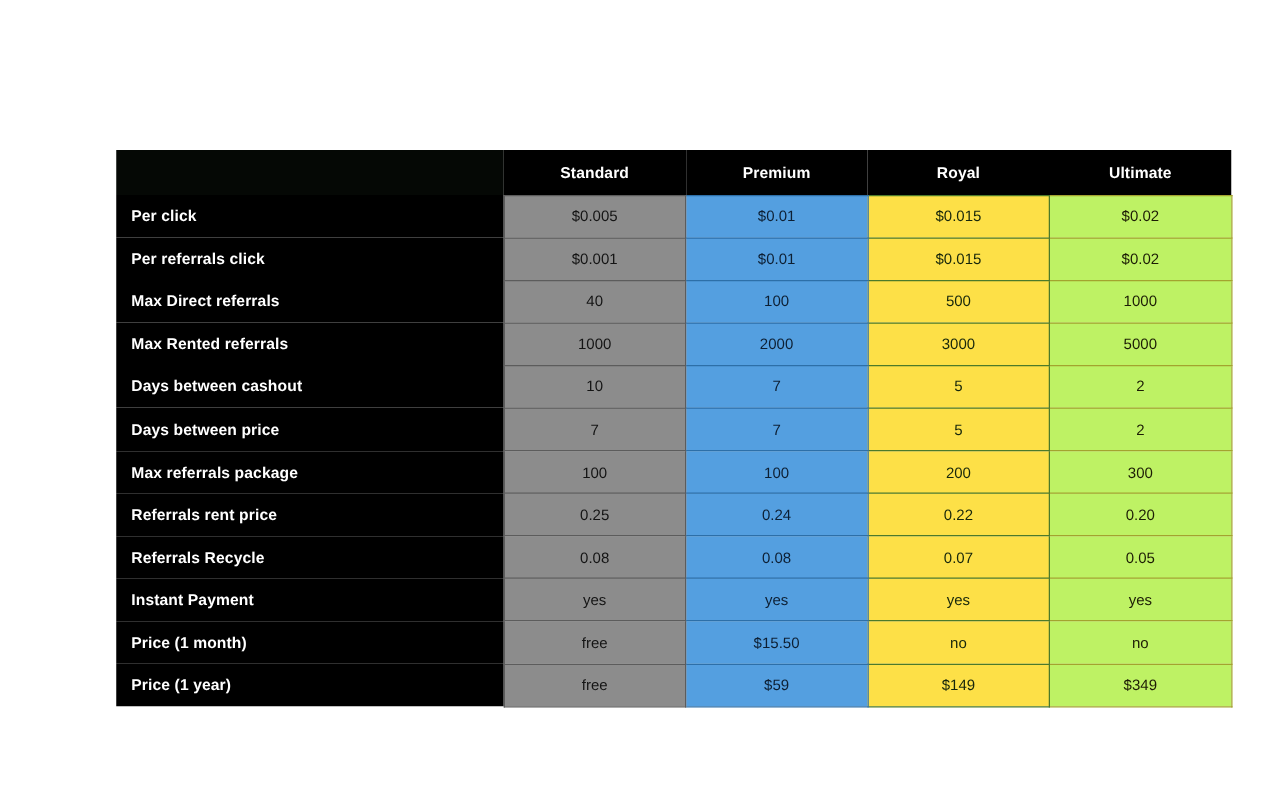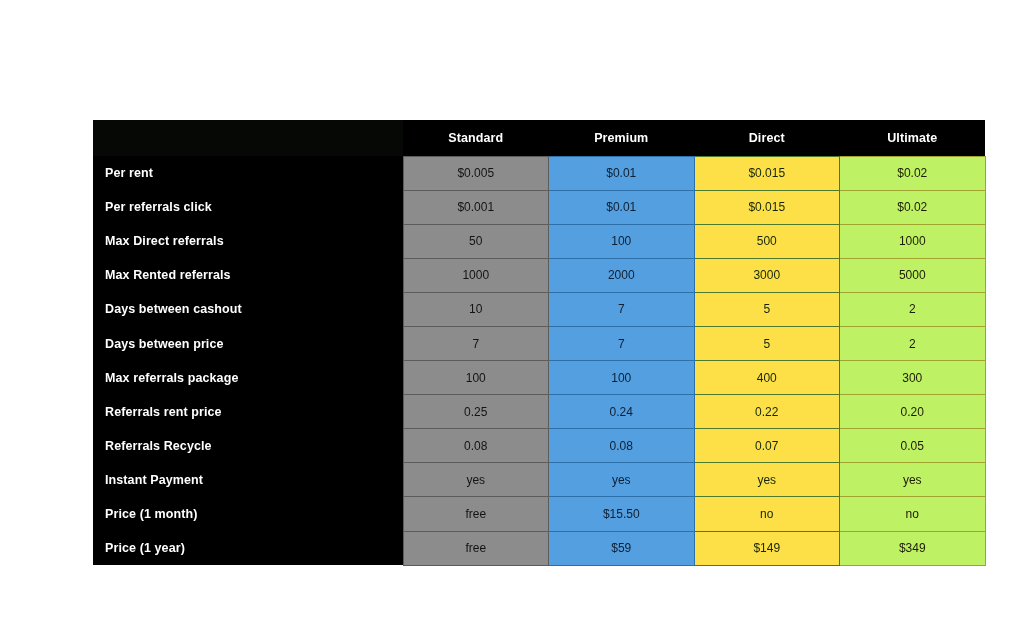--- a/index.html
+++ b/index.html
@@ -120,42 +120,42 @@
       <col class="c-plan">
       <col class="c-plan">
       <col class="c-plan">
       <col class="c-plan">
     </colgroup>
     <thead>
       <tr class="head-row">
         <th class="corner-cell"></th>
         <th class="plan-head">Standard</th>
         <th class="plan-head">Premium</th>
-        <th class="plan-head">Direct</th>
+        <th class="plan-head">Royal</th>
         <th class="plan-head">Ultimate</th>
       </tr>
     </thead>
     <tbody id="table-body">
         <tr class="data-row">
-          <td class="row-label">Per rent</td>
+          <td class="row-label">Per click</td>
           <td class="cell plan-standard">$0.005</td>
           <td class="cell plan-premium">$0.01</td>
           <td class="cell plan-royal">$0.015</td>
           <td class="cell plan-ultimate">$0.02</td>
         </tr>
         <tr class="data-row">
           <td class="row-label">Per referrals click</td>
           <td class="cell plan-standard">$0.001</td>
           <td class="cell plan-premium">$0.01</td>
           <td class="cell plan-royal">$0.015</td>
           <td class="cell plan-ultimate">$0.02</td>
         </tr>
         <tr class="data-row">
           <td class="row-label">Max Direct referrals</td>
-          <td class="cell plan-standard">50</td>
+          <td class="cell plan-standard">40</td>
           <td class="cell plan-premium">100</td>
           <td class="cell plan-royal">500</td>
           <td class="cell plan-ultimate">1000</td>
         </tr>
         <tr class="data-row">
           <td class="row-label">Max Rented referrals</td>
           <td class="cell plan-standard">1000</td>
           <td class="cell plan-premium">2000</td>
           <td class="cell plan-royal">3000</td>
           <td class="cell plan-ultimate">5000</td>
@@ -171,21 +171,21 @@
           <td class="row-label">Days between price</td>
           <td class="cell plan-standard">7</td>
           <td class="cell plan-premium">7</td>
           <td class="cell plan-royal">5</td>
           <td class="cell plan-ultimate">2</td>
         </tr>
         <tr class="data-row">
           <td class="row-label">Max referrals package</td>
           <td class="cell plan-standard">100</td>
           <td class="cell plan-premium">100</td>
-          <td class="cell plan-royal">400</td>
+          <td class="cell plan-royal">200</td>
           <td class="cell plan-ultimate">300</td>
         </tr>
         <tr class="data-row">
           <td class="row-label">Referrals rent price</td>
           <td class="cell plan-standard">0.25</td>
           <td class="cell plan-premium">0.24</td>
           <td class="cell plan-royal">0.22</td>
           <td class="cell plan-ultimate">0.20</td>
         </tr>
         <tr class="data-row">

